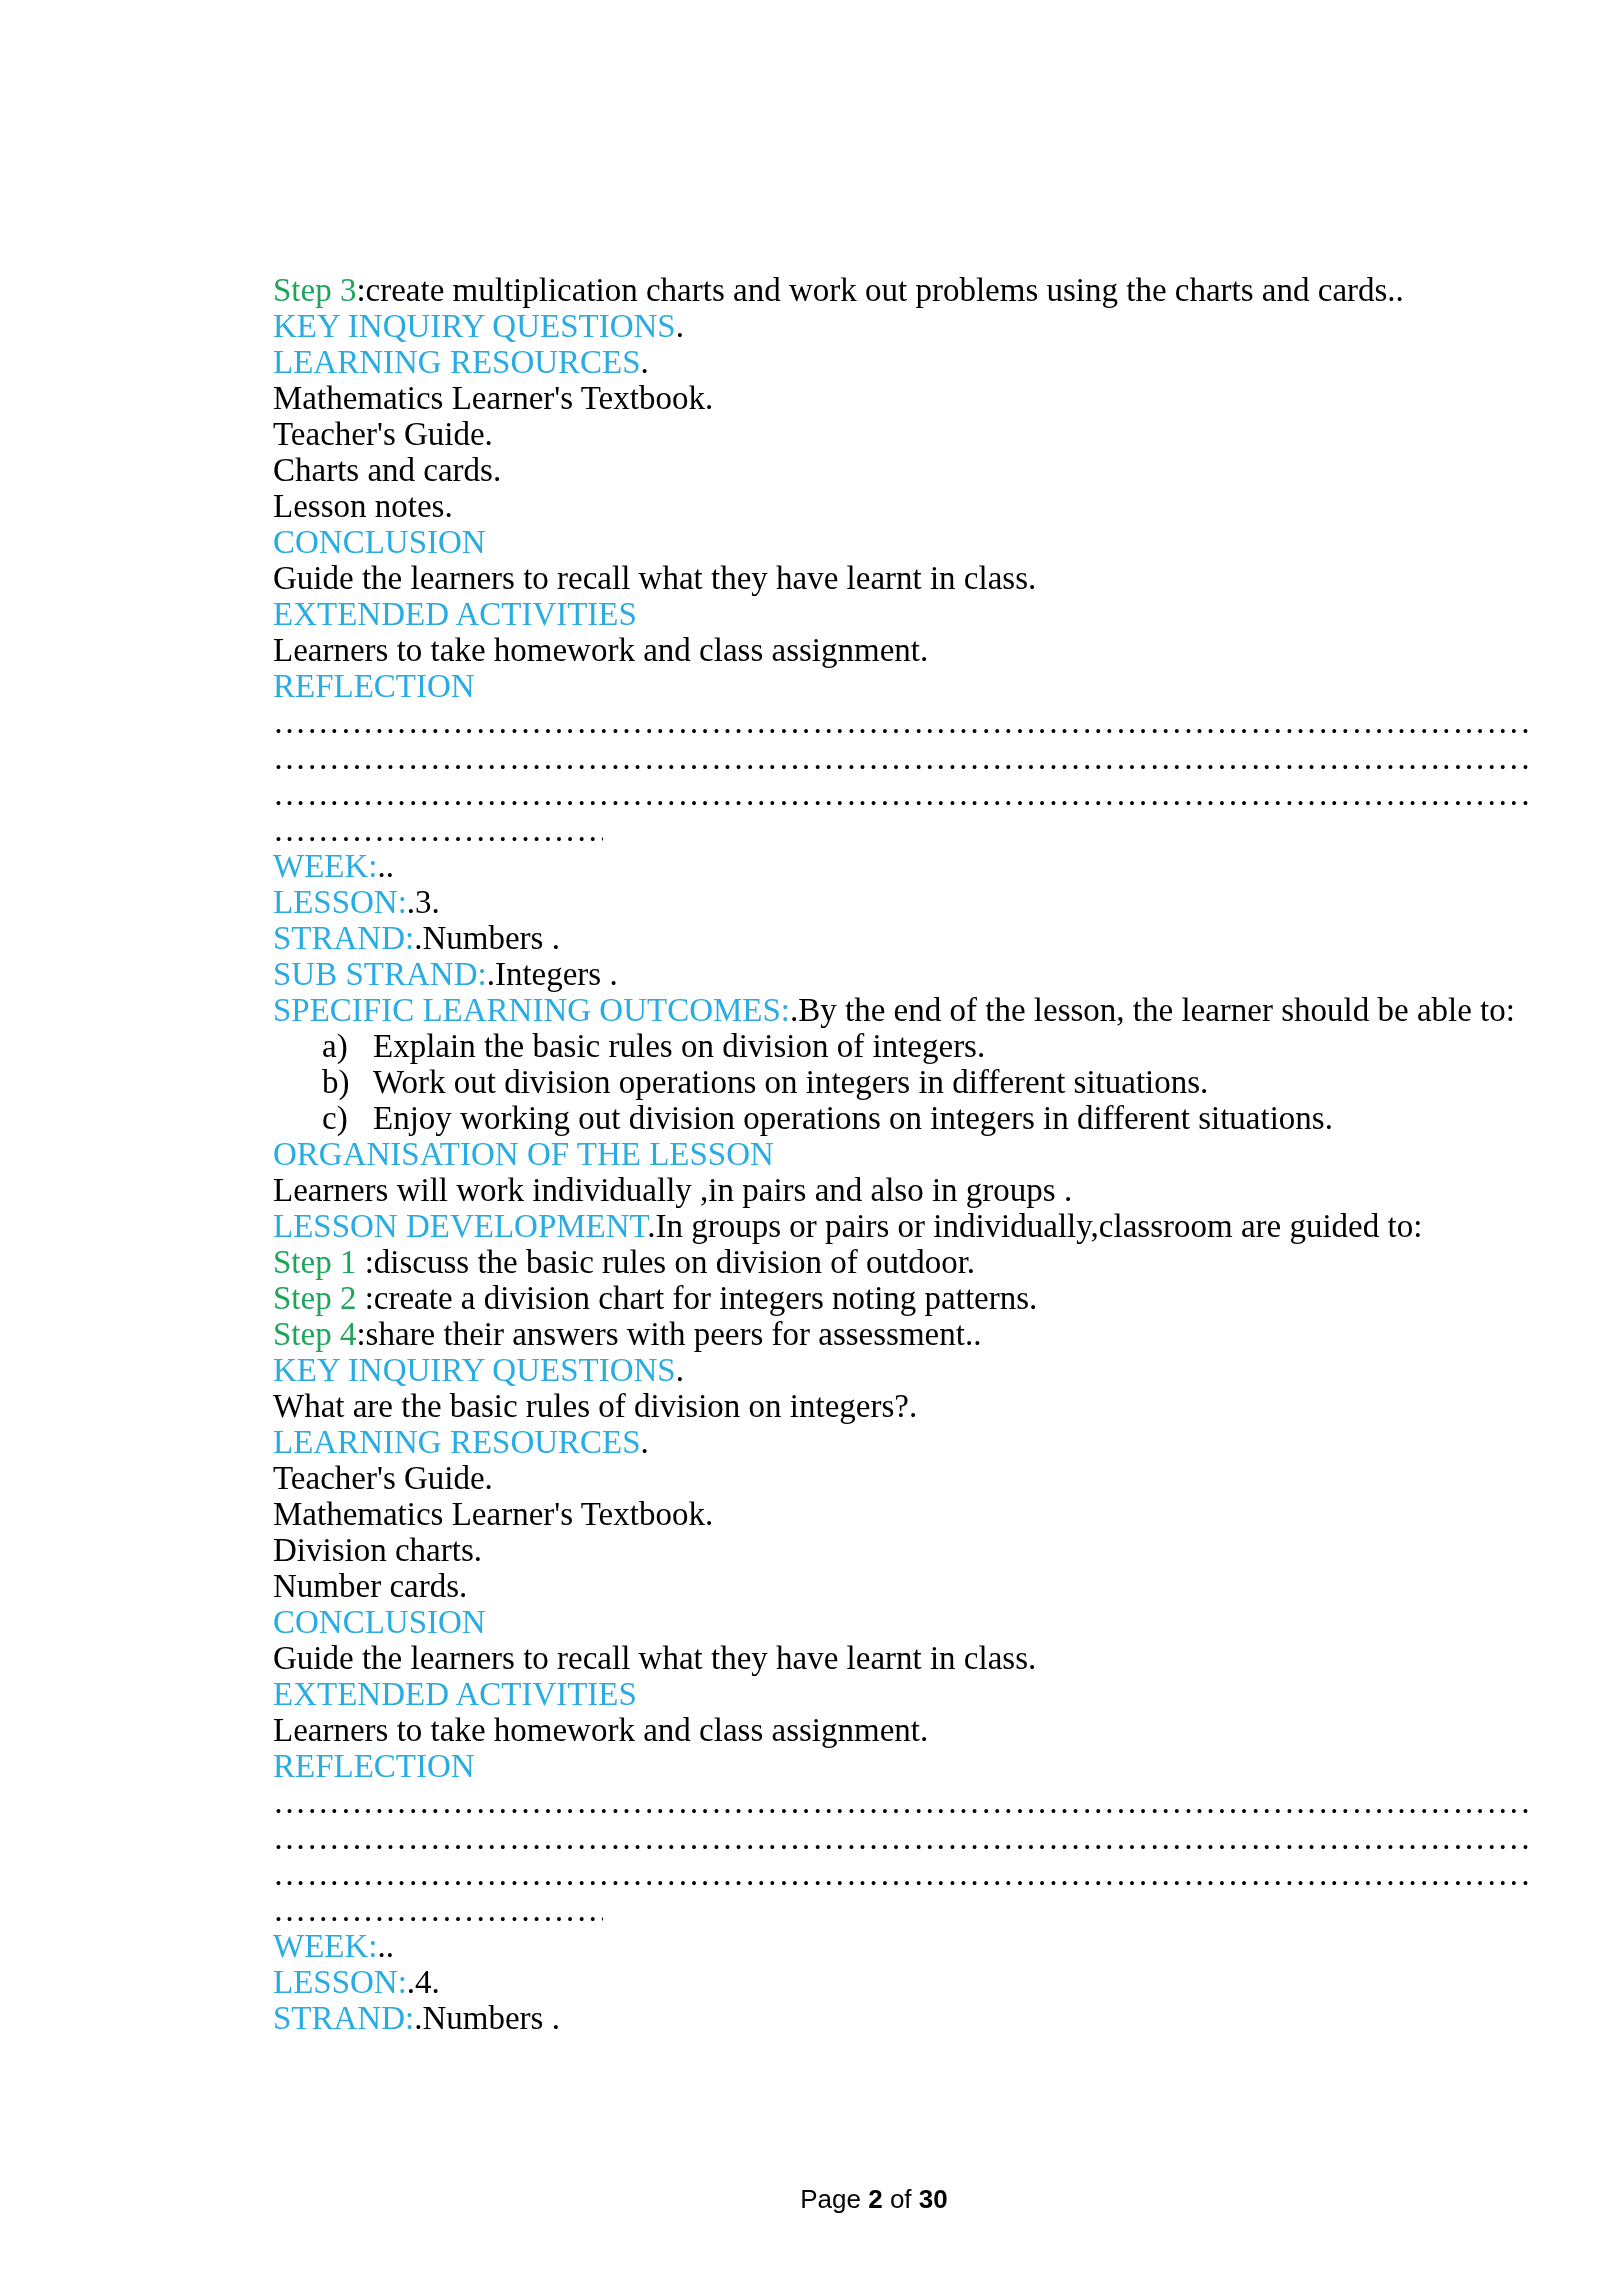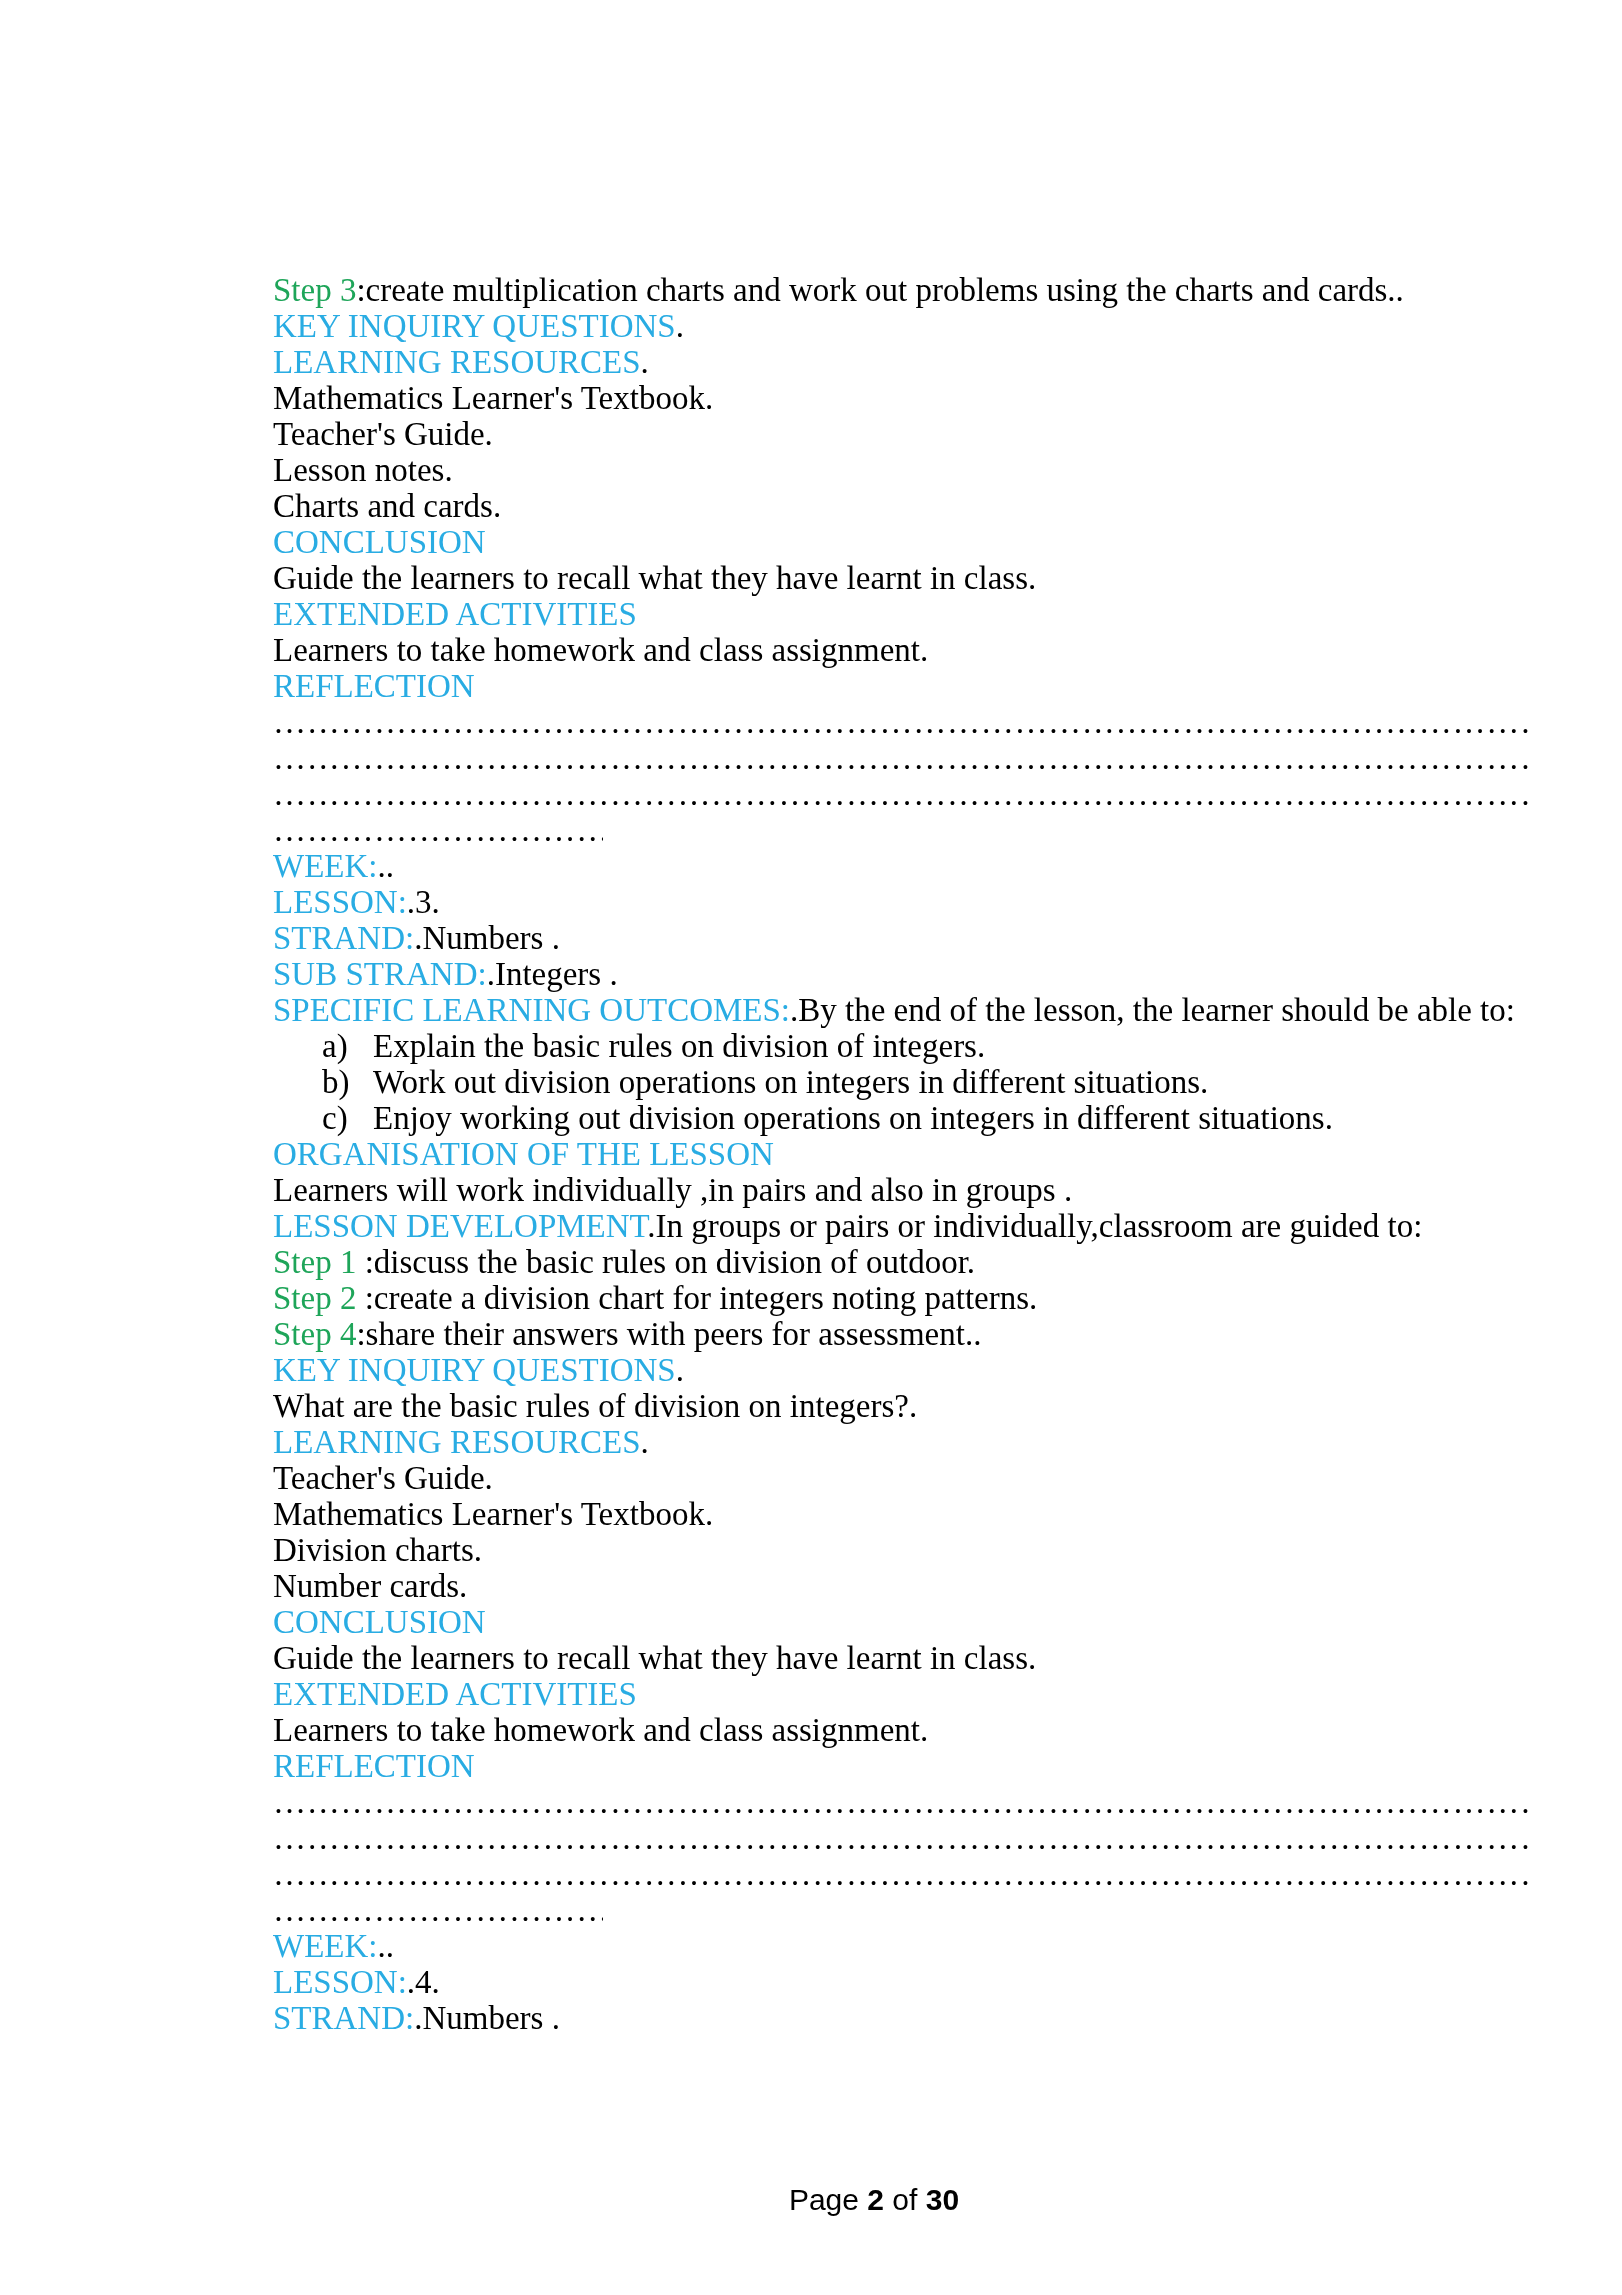--- a/index.html
+++ b/index.html
@@ -37,39 +37,39 @@
   }
   .line.list .marker{
     position:absolute;
     left:49px;top:0;
   }
   .footer{
     position:absolute;
     left:874px;top:2184px;
     transform:translateX(-50%);
     font-family:"Liberation Sans","DejaVu Sans",sans-serif;
-    font-size:30px;
+    font-size:26px;
     line-height:31px;
     white-space:pre;
     color:var(--ink,#000);
   }
   .footer .b{font-weight:bold;}
 </style>
 </head>
 <body>
 
 <div class="page">
   <div class="content">
       <div class="line step"><span class="head green">Step 3</span><span class="body">:create multiplication charts and work out problems using the charts and cards..</span></div>
       <div class="line cyan"><span class="head cyan">KEY INQUIRY QUESTIONS</span><span class="body">.</span></div>
       <div class="line cyan"><span class="head cyan">LEARNING RESOURCES</span><span class="body">.</span></div>
       <div class="line plain"><span class="body">Mathematics Learner's Textbook.</span></div>
       <div class="line plain"><span class="body">Teacher's Guide.</span></div>
+      <div class="line plain"><span class="body">Charts and cards.</span></div>
       <div class="line plain"><span class="body">Lesson notes.</span></div>
-      <div class="line plain"><span class="body">Charts and cards.</span></div>
       <div class="line cyan"><span class="head cyan">CONCLUSION</span><span class="body"></span></div>
       <div class="line plain"><span class="body">Guide the learners to recall what they have learnt in class.</span></div>
       <div class="line cyan"><span class="head cyan">EXTENDED ACTIVITIES</span><span class="body"></span></div>
       <div class="line plain"><span class="body">Learners to take homework and class assignment.</span></div>
       <div class="line cyan"><span class="head cyan">REFLECTION</span><span class="body"></span></div>
       <div class="line dots"><span class="body">………………………………………………………………………………………………………………………………………………………………</span></div>
       <div class="line dots"><span class="body">………………………………………………………………………………………………………………………………………………………………</span></div>
       <div class="line dots"><span class="body">………………………………………………………………………………………………………………………………………………………………</span></div>
       <div class="line dots short"><span class="body">…………………………………………………………</span></div>
       <div class="line cyan"><span class="head cyan">WEEK:</span><span class="body">..</span></div>

